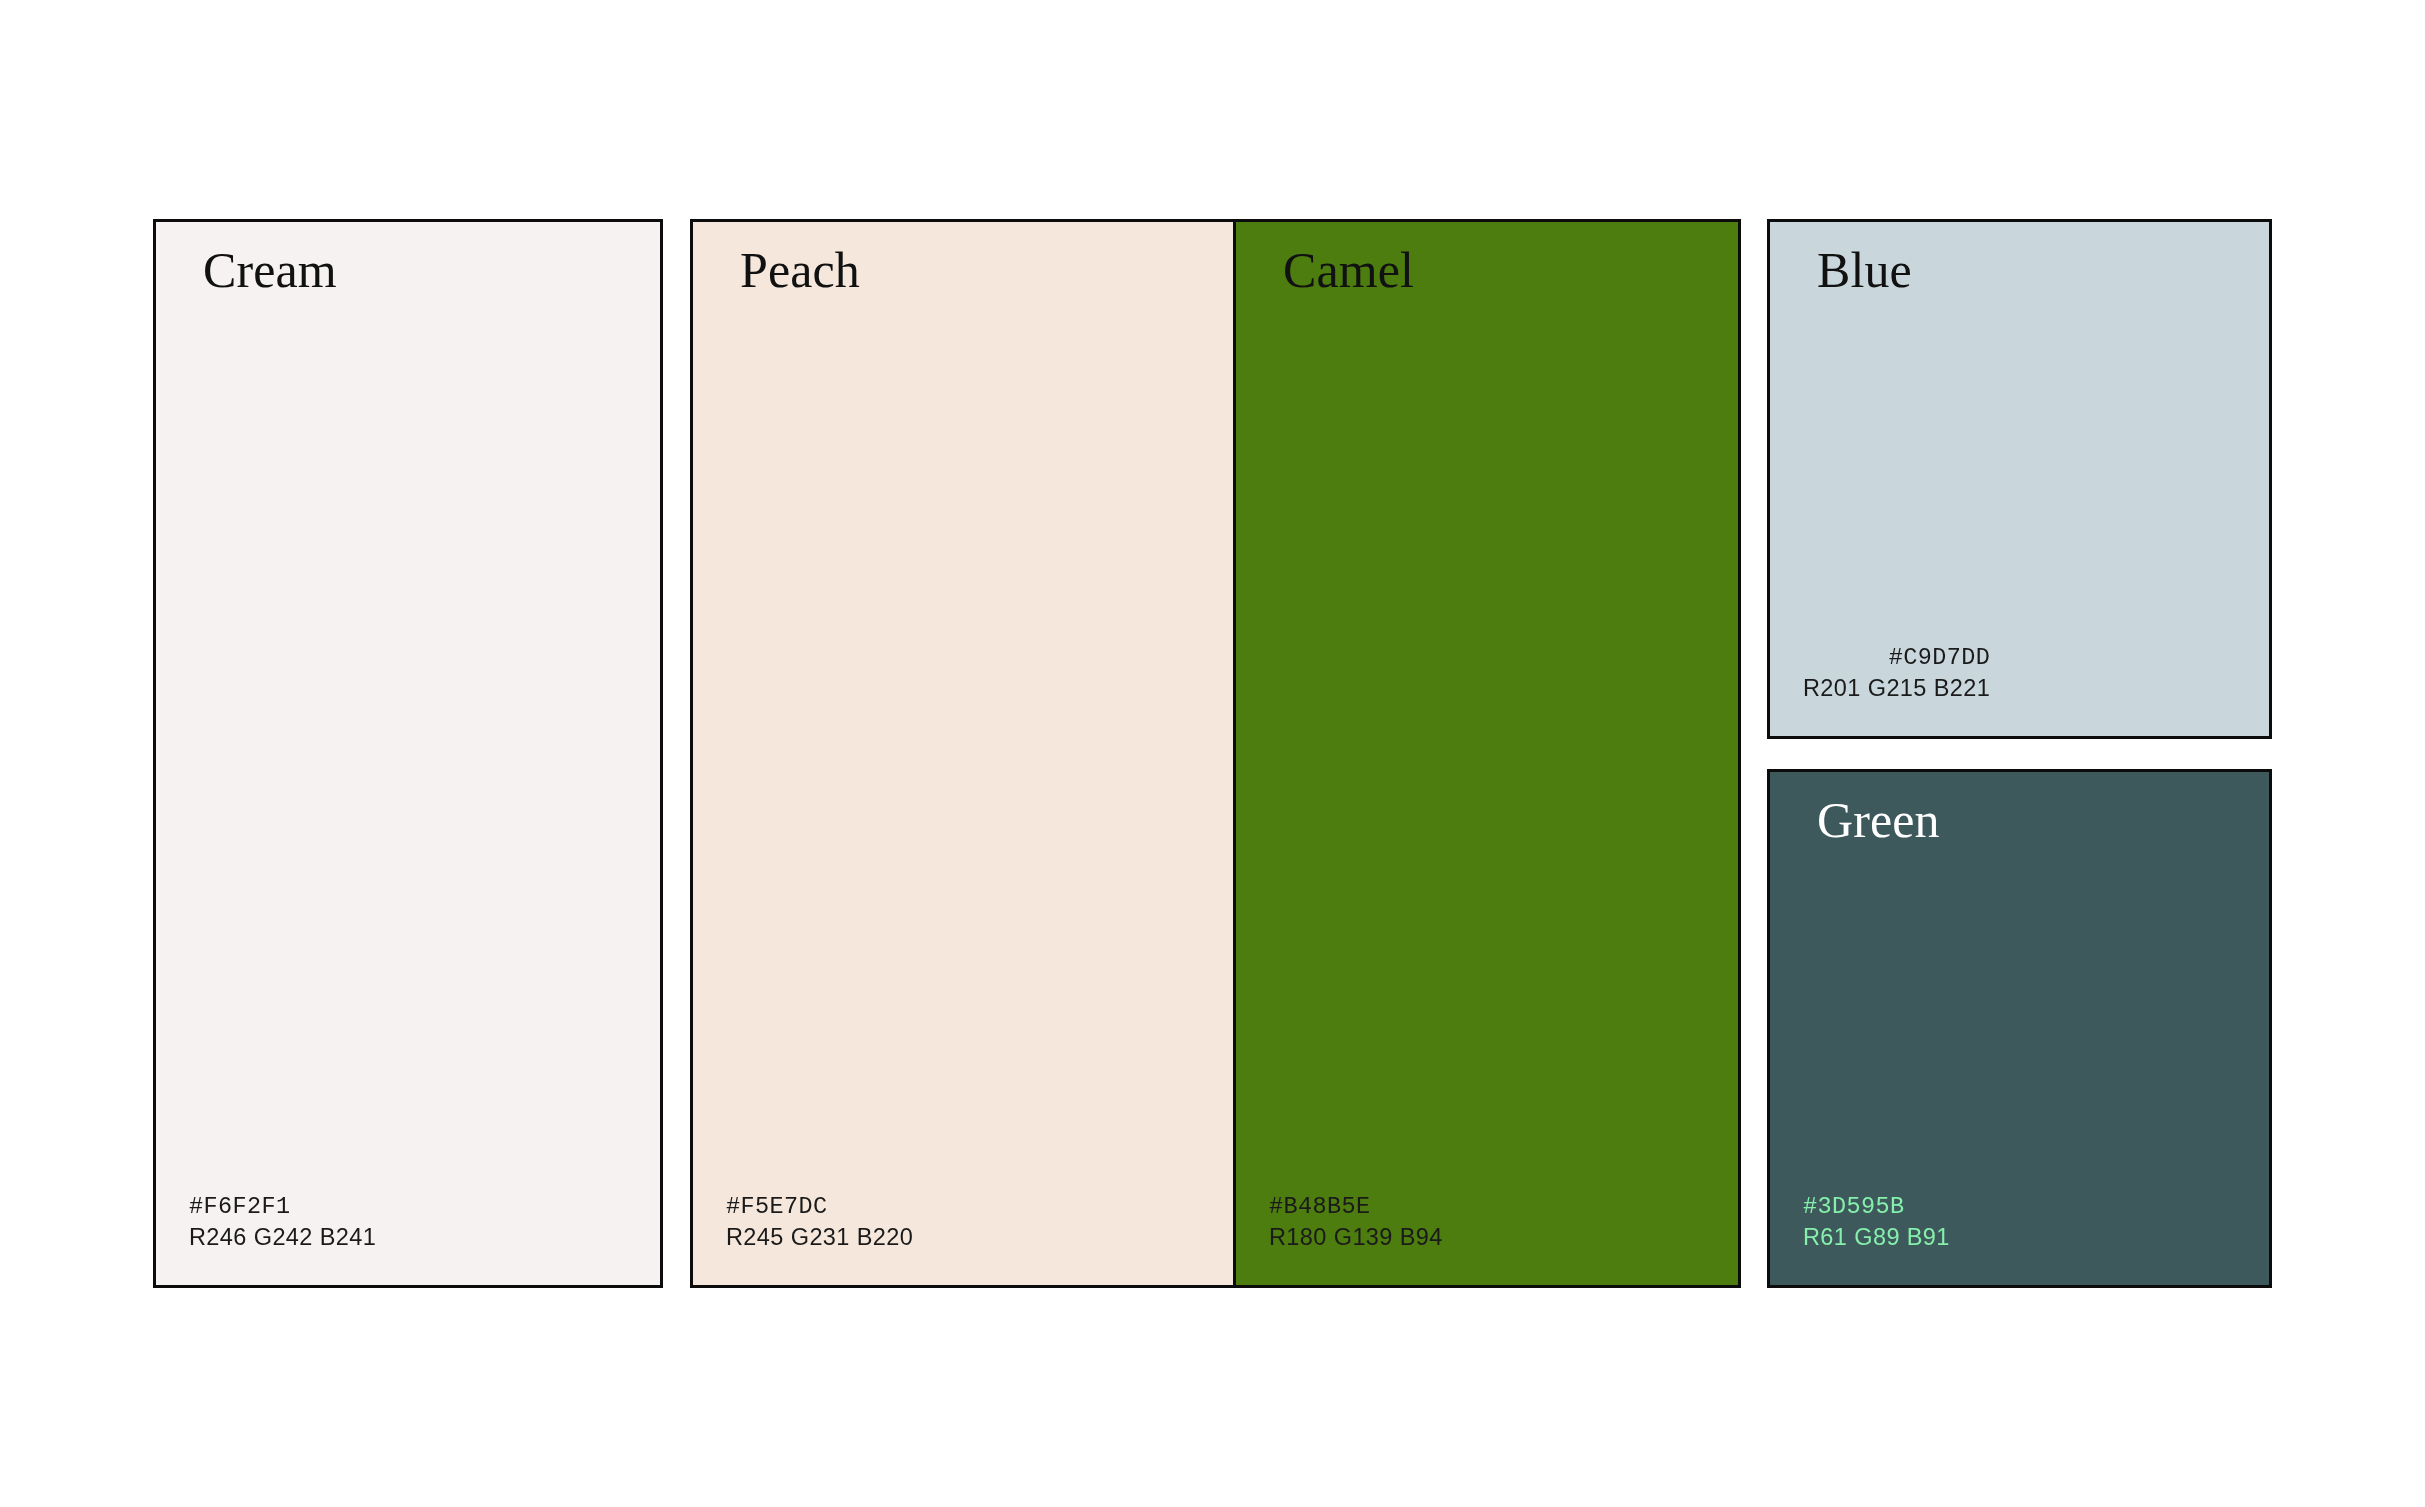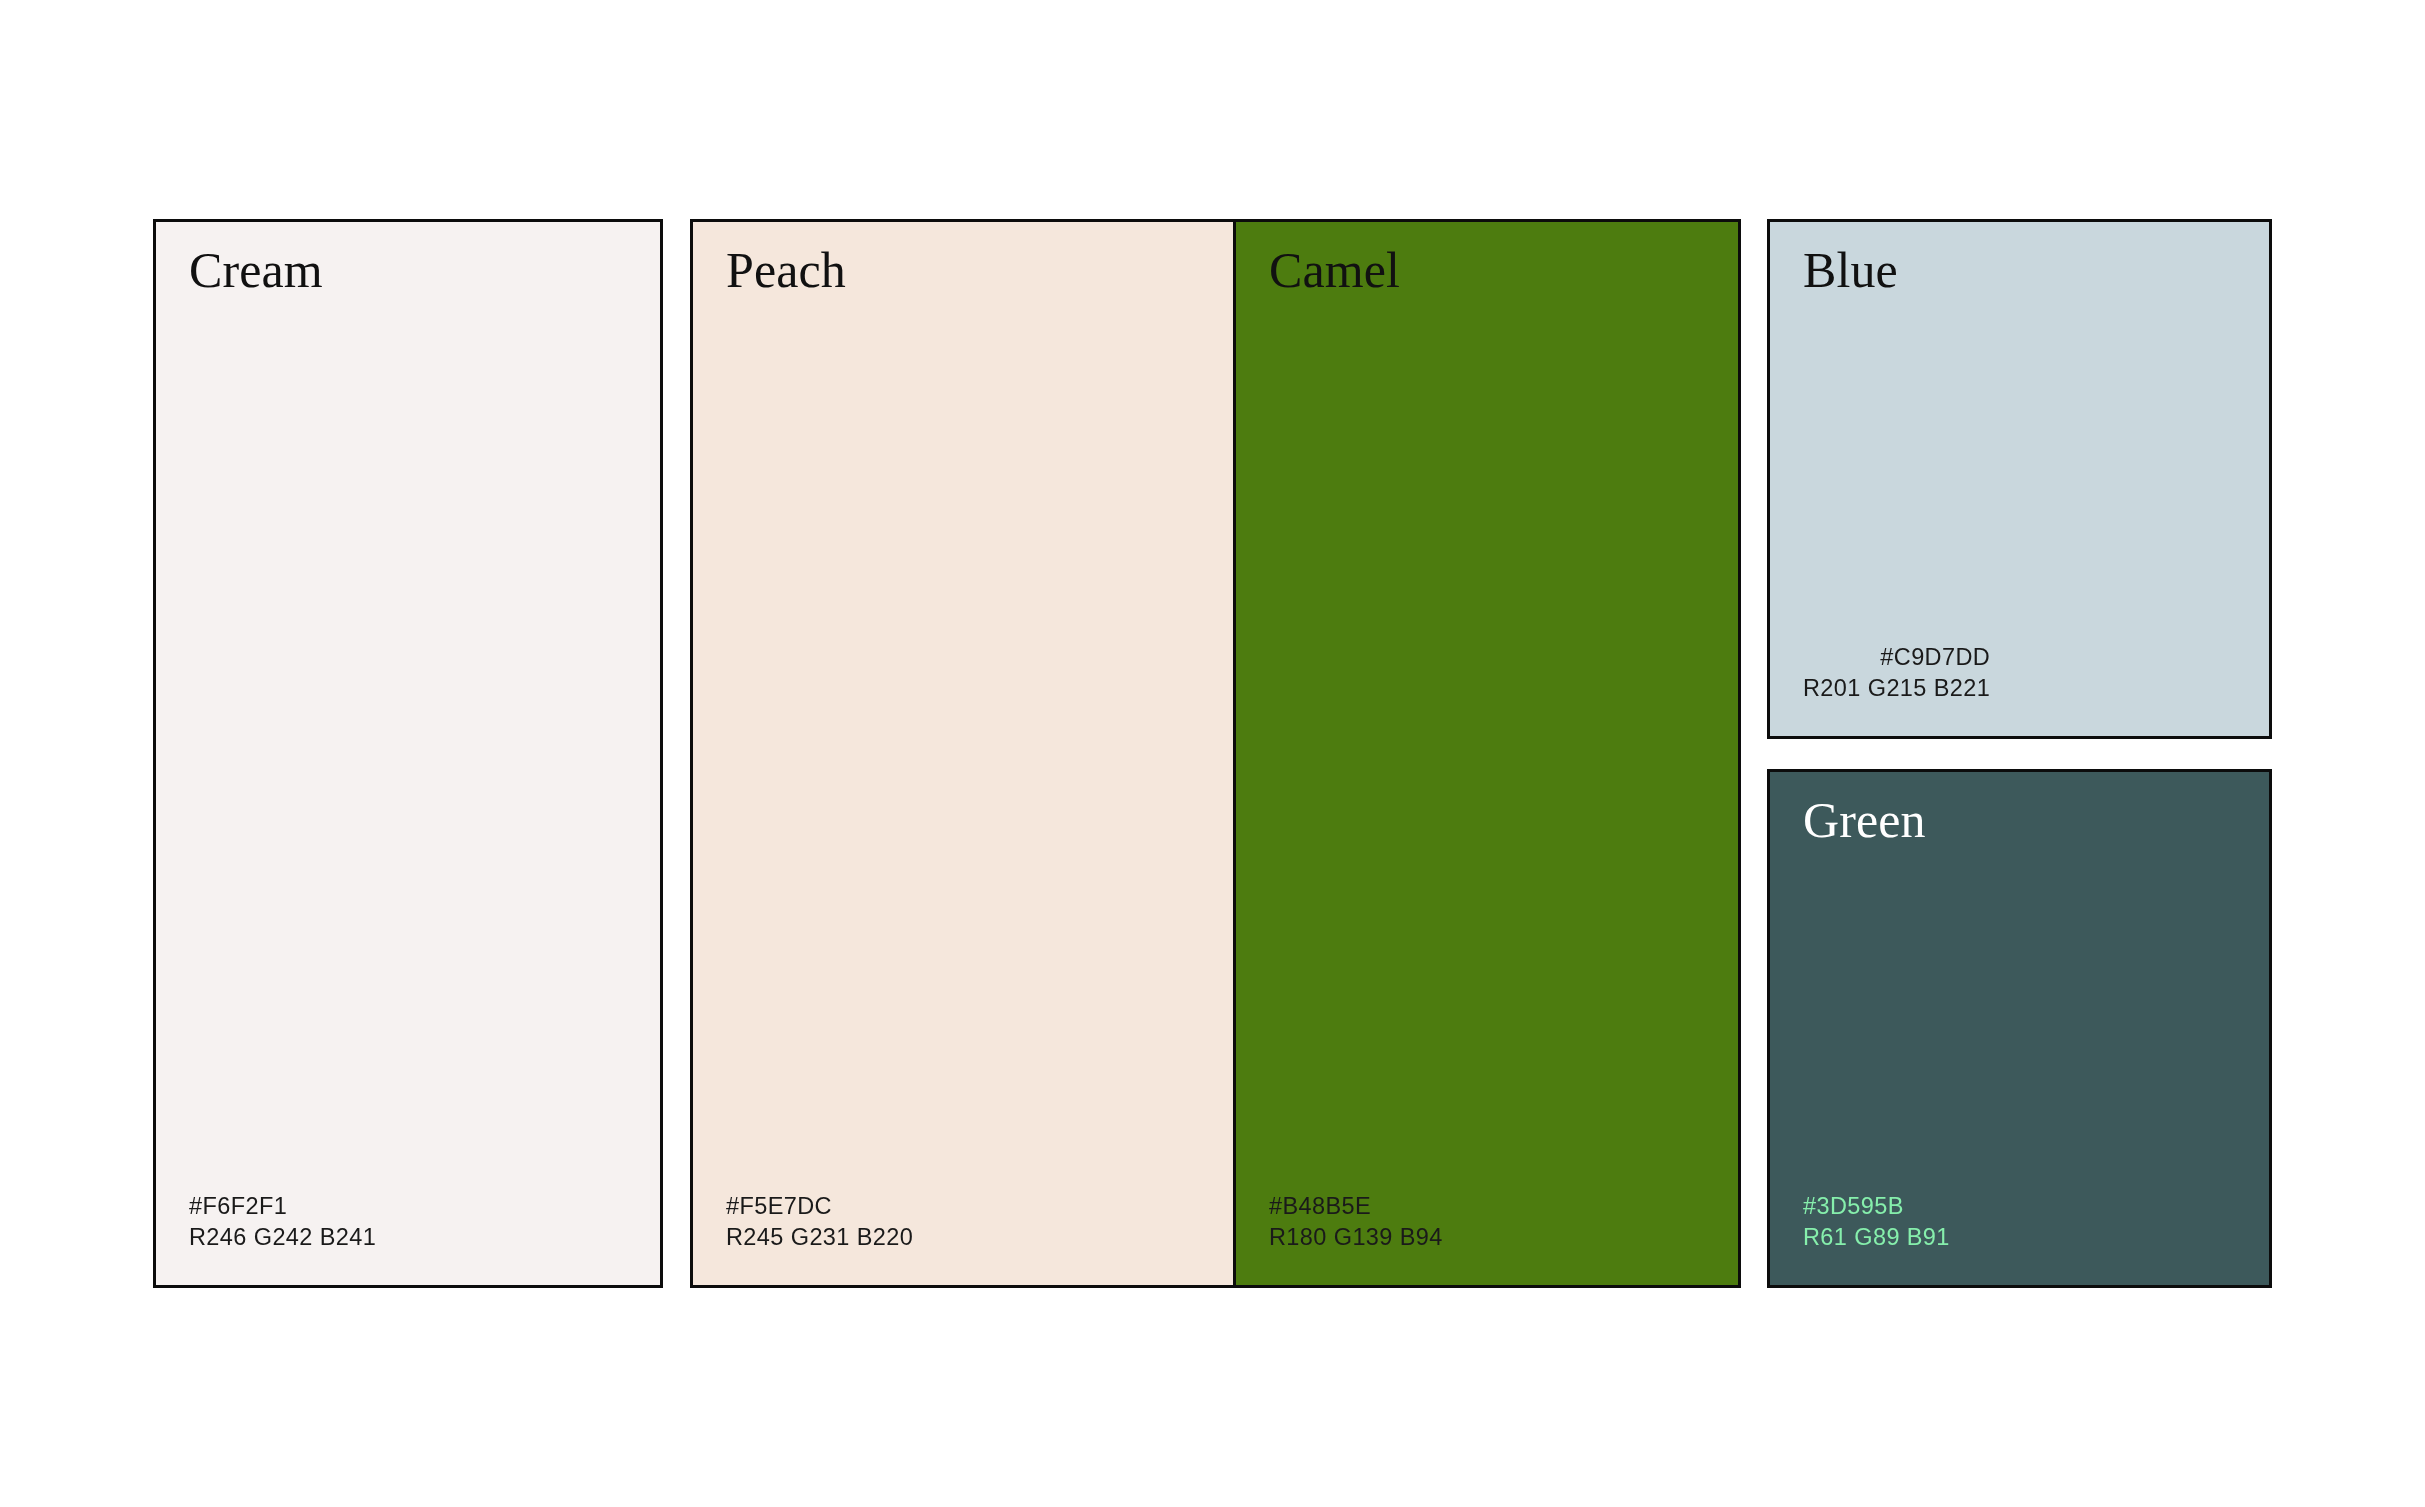--- a/index.html
+++ b/index.html
@@ -27,21 +27,21 @@
 
   .swatch-card {
     position: absolute;
     box-sizing: border-box;
     border: 3.2px solid #0c0c0c;
     overflow: hidden;
   }
 
   .swatch-title {
     position: absolute;
-    left: 33px;
+    left: 47px;
     top: 23px;
     font-family: "Liberation Serif", "DejaVu Serif", serif;
     font-size: 50px;
     font-weight: 400;
     line-height: 1.0;
     letter-spacing: 0.1px;
     white-space: nowrap;
   }
 
   .swatch-meta {
@@ -49,21 +49,21 @@
     left: 33px;
     bottom: 32px;
     font-family: "Liberation Sans", "DejaVu Sans", sans-serif;
     font-size: 23.5px;
     font-weight: 400;
     line-height: 1.32;
     letter-spacing: 0.4px;
     white-space: nowrap;
   }
 
-  .swatch-hex { display: block; }
+  .swatch-hex { display: block; font-family: Liberation Mono, monospace; }
   .swatch-rgb { display: block; }
 
   
   .card-cream  { left: 153px;  top: 219px;  width: 510px;  height: 1069px; }
   .card-peach  { left: 690px; top: 219px;  width: 587px;  height: 1069px; }
   .card-camel  { left: 1233px; top: 219px;  width: 508px;  height: 1069px; }
 
   
   .card-blue   { left: 1767px; top: 219px;  width: 505px;  height: 520px; text-align: right; }
   .card-green  { left: 1767px; top: 769px; width: 505px;  height: 519px; }

